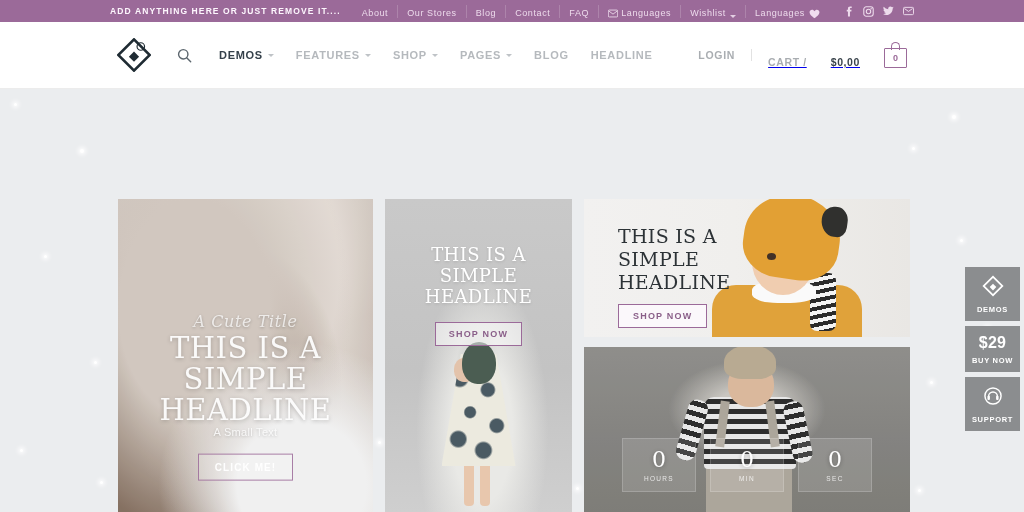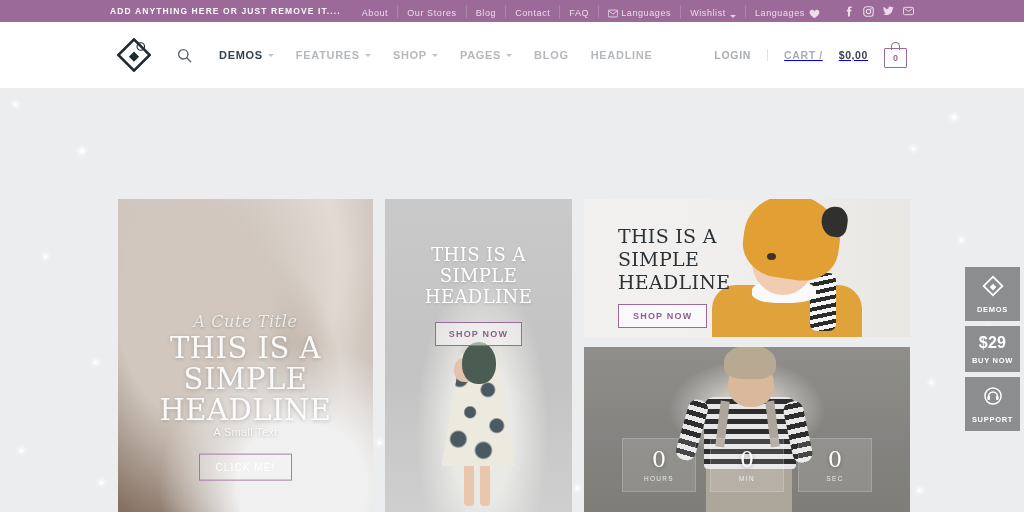--- a/index.html
+++ b/index.html
@@ -62,21 +62,21 @@
     border-left:3px solid transparent;border-right:3px solid transparent;
     border-top:3.5px solid #bfc3c7;
   }
   .header-right{
     margin-left:auto; display:flex; align-items:center; gap:0;
   }
   .header-right .login{
     font-size:10.5px; letter-spacing:.7px; color:#a9adb1; text-decoration:none;
     padding-right:16px; border-right:1px solid #e2e2e2; font-weight:600;
   }
-  .cart{ display:flex; align-items:center; padding-left:16px; gap:16px; }
+  .cart{ display:flex; align-items:flex-end; padding-left:16px; gap:24px; }
   .cart-label{ font-size:10.5px; letter-spacing:.6px; color:#a9adb1; font-weight:600;}
   .cart-amt{ color:#3a444c; font-weight:700; }
   .cart-bag{
     width:23px;height:26px; position:relative;
   }
   .bag-body{
     position:absolute; left:0; bottom:0; width:23px;height:20px;
     border:1.3px solid #9b6a99; border-radius:1px;
     display:flex; align-items:center; justify-content:center;
     font-size:9px; color:#9b6a99; font-weight:700;
@@ -131,21 +131,21 @@
   }
   .b1-sub{
     font-size:11px; color:rgba(255,255,255,.82);
     letter-spacing:.3px; text-shadow:0 1px 3px rgba(0,0,0,.2);
   }
   .btn-outline{
     display:inline-block; margin-top:16px;
     border:1.4px solid rgba(155,106,153,.85);
     background:rgba(255,255,255,.16);
     color:rgba(255,255,255,.95);
-    font-size:10px; font-weight:400; letter-spacing:1.1px;
+    font-size:10px; font-weight:700; letter-spacing:1.1px;
     padding:7px 16px;
   }
 
   
   #b2{ left:385px; top:110px; width:187px; height:313px; background:#c6c6c6; }
   .b2-photo{
     position:absolute; inset:0;
     background:
       radial-gradient(ellipse at 52% 74%, #e9e9e6 0 22%, rgba(233,233,230,0) 48%),
       radial-gradient(ellipse at 50% 56%, #4d5b50 0 7%, rgba(77,91,80,0) 18%),

